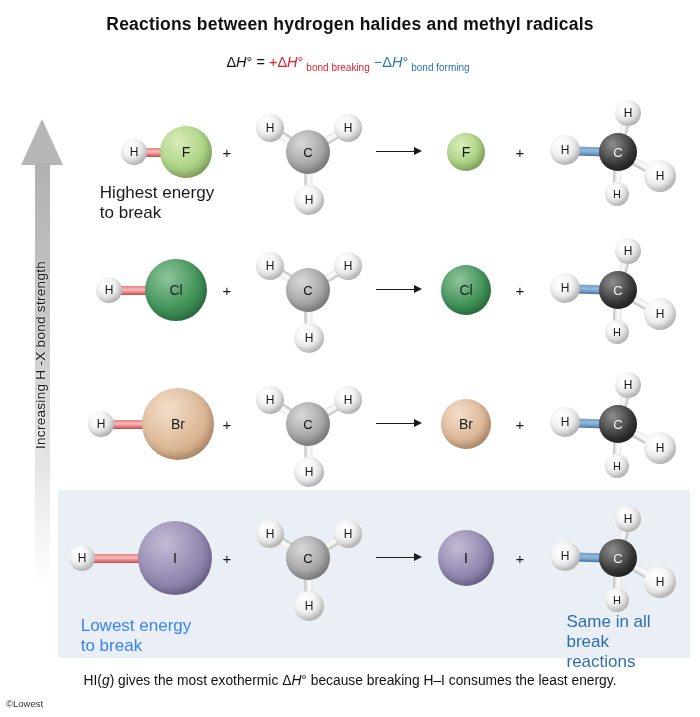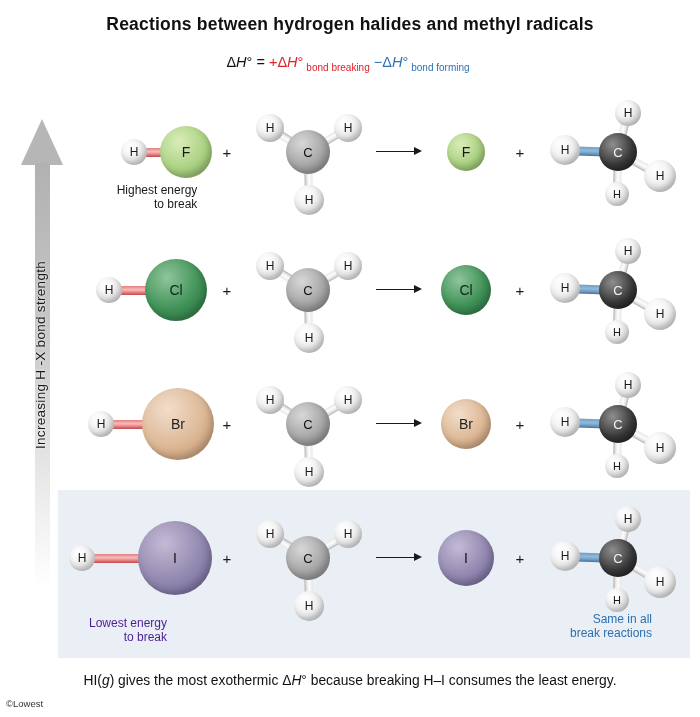--- a/index.html
+++ b/index.html
@@ -23,22 +23,22 @@
   #mol-layer{position:absolute;left:0;top:0;width:700px;height:717px;}
   .sphere{position:absolute;border-radius:50%;display:flex;align-items:center;
     justify-content:center;box-shadow:inset -3px -4px 6px rgba(0,0,0,.18);
     font-weight:400;user-select:none;}
   .bond{position:absolute;}
   .plus{position:absolute;transform:translate(-50%,-50%);font-size:15px;color:#1a1a1a;}
   .rxn-arrow{position:absolute;height:0;border-top:1.4px solid #1a1a1a;}
   .rxn-arrow::after{content:"";position:absolute;right:-8px;top:-5.2px;width:0;height:0;
     border-left:8.5px solid #1a1a1a;border-top:4.6px solid transparent;
     border-bottom:4.6px solid transparent;}
-  .note{position:absolute;transform:translateX(-50%);text-align:right;
-    font-size:12px;line-height:1.18;white-space:pre-line;}
+  .note{position:absolute;transform:translateX(-50%);text-align:left;
+    font-size:17px;line-height:1.18;white-space:pre-line;}
   .caption{position:absolute;top:673px;left:0;width:100%;text-align:center;
     font-size:13.8px;color:#111;}
   .caption .it{font-style:italic;}
   .copyright{position:absolute;left:6px;top:698px;font-size:9.5px;color:#333;}
 </style>
 </head>
 <body>
 
 <div class="canvas">
 
@@ -142,21 +142,21 @@
       <div class="plus" style="left: 520px; top: 558px;">+</div>
       <div class="bond" style="left: 618px; top: 554px; width: 40.2616px; height: 8px; transform-origin: 0px 50%; transform: rotate(-1.31979rad); border-radius: 4px; background: linear-gradient(rgb(230, 230, 230) 0%, rgb(253, 253, 253) 42%, rgb(230, 230, 230) 72%, rgb(176, 176, 176) 100%);"></div>
       <div class="sphere" style="left: 615px; top: 506px; width: 26px; height: 26px; background: radial-gradient(circle at 36% 30%, rgb(255, 255, 255) 0%, rgb(239, 239, 239) 55%, rgb(185, 185, 185) 100%); color: rgb(26, 26, 26); font-size: 12px;">H</div>
       <div class="bond" style="left: 565px; top: 551.5px; width: 53.0377px; height: 9px; transform-origin: 0px 50%; transform: rotate(0.037718rad); border-radius: 4.5px; background: linear-gradient(rgb(111, 157, 200) 0%, rgb(148, 186, 218) 42%, rgb(111, 157, 200) 72%, rgb(68, 113, 156) 100%);"></div>
       <div class="sphere" style="left: 550px; top: 541px; width: 30px; height: 30px; background: radial-gradient(circle at 36% 30%, rgb(255, 255, 255) 0%, rgb(239, 239, 239) 55%, rgb(185, 185, 185) 100%); color: rgb(26, 26, 26); font-size: 12px;">H</div>
       <div class="bond" style="left: 618px; top: 554px; width: 42.0119px; height: 8px; transform-origin: 0px 50%; transform: rotate(1.5946rad); border-radius: 4px; background: linear-gradient(rgb(230, 230, 230) 0%, rgb(253, 253, 253) 42%, rgb(230, 230, 230) 72%, rgb(176, 176, 176) 100%);"></div>
       <div class="bond" style="left: 618px; top: 554px; width: 48.3735px; height: 8px; transform-origin: 0px 50%; transform: rotate(0.519146rad); border-radius: 4px; background: linear-gradient(rgb(230, 230, 230) 0%, rgb(253, 253, 253) 42%, rgb(230, 230, 230) 72%, rgb(176, 176, 176) 100%);"></div>
       <div class="sphere" style="left: 599px; top: 539px; width: 38px; height: 38px; background: radial-gradient(circle at 36% 30%, rgb(142, 142, 142) 0%, rgb(58, 58, 58) 55%, rgb(20, 20, 20) 100%); color: rgb(242, 242, 242); font-size: 13px;">C</div>
       <div class="sphere" style="left: 605px; top: 588px; width: 24px; height: 24px; background: radial-gradient(circle at 36% 30%, rgb(255, 255, 255) 0%, rgb(239, 239, 239) 55%, rgb(185, 185, 185) 100%); color: rgb(26, 26, 26); font-size: 11px;">H</div>
       <div class="sphere" style="left: 644px; top: 566px; width: 32px; height: 32px; background: radial-gradient(circle at 36% 30%, rgb(255, 255, 255) 0%, rgb(239, 239, 239) 55%, rgb(185, 185, 185) 100%); color: rgb(26, 26, 26); font-size: 12px;">H</div>
-      <div class="note" style="left: 128px; top: 616px; color: #4c1d95;">Lowest energy
+      <div class="note" style="left: 136px; top: 616px; color: #3b82f6;">Lowest energy
 to break</div>
       <div class="note" style="left: 611px; top: 612px; color: rgb(45, 111, 174);">Same in all
 break reactions</div>
     </div>
 
   <div class="caption"><span>HI(</span><span class="it">g</span><span>) gives the most exothermic Δ</span><span class="it">H</span><span>°</span><span> because breaking H–I consumes the least energy.</span></div>
 
   <div class="copyright">©Lowest</div>
 </div>
 

